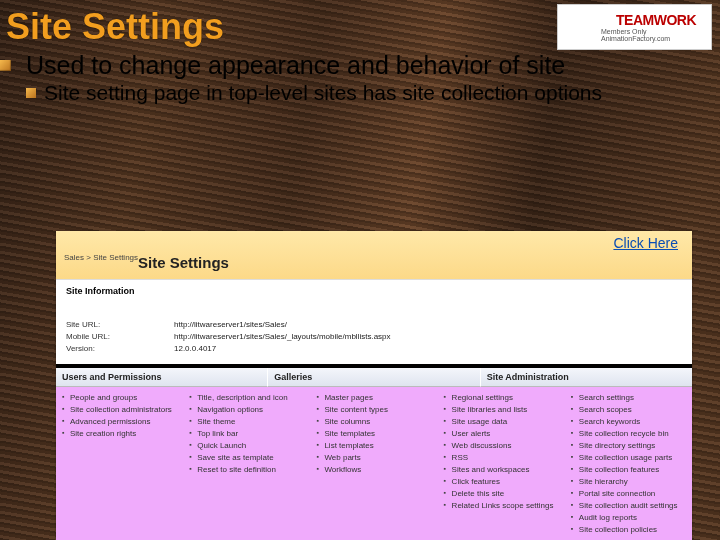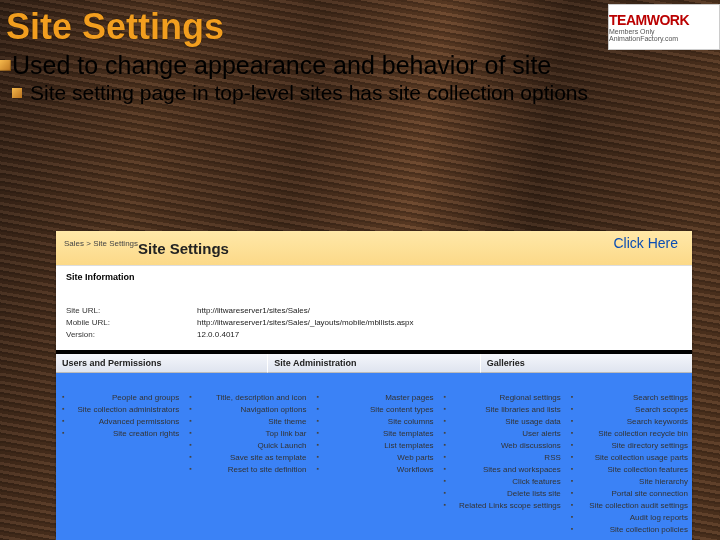--- a/index.html
+++ b/index.html
@@ -33,41 +33,43 @@
     font-size: 36px;
     font-weight: bold;
     color: #f29e1f;
     text-shadow: 0 0 1px #000;
     padding: 6px 0 0 6px;
   }
   .logo {
     background: #fff;
     width: 110px;
     height: 44px;
+    margin-right: 8px;
     margin-top: 4px;
     display: flex;
     flex-direction: column;
-    align-items: flex-start;
+    align-items: center;
     justify-content: center;
     font-size: 7px;
     color: #555;
     border: 1px solid #ccc;
+    padding-left: 43px;
   }
   .logo .brand {
     font-size: 14px;
     font-weight: bold;
     color: #b00;
     letter-spacing: -0.5px;
   }
 
   ul.bullets { list-style: none; padding: 0; margin: 0; }
   ul.bullets > li { position: relative; }
 
   .b1 { margin: 34px 30px 0 28px; }
-  .b1 > li { padding-left: 12px; font-size: 25px; color: #000; line-height: 1.2; }
+  .b1 > li { padding-left: 26px; font-size: 25px; color: #000; line-height: 1.2; }
   .b1 > li::before {
     content: ""; position: absolute; left: 0; top: 10px;
     width: 11px; height: 11px;
     background: linear-gradient(135deg, #f6b94d, #b8711d);
     box-shadow: inset -1px -1px 1px rgba(0,0,0,0.3);
   }
 
   .b2 { margin: 12px 10px 0 28px; }
   .b2 > li { padding-left: 18px; font-size: 21px; color: #000; line-height: 1.2; }
   .b2 > li::before {
@@ -89,54 +91,53 @@
   .crumb-bar {
     background: linear-gradient(#ffe8a8, #fcd988);
     padding: 4px 8px 8px 8px;
     display: flex;
     justify-content: space-between;
     align-items: flex-end;
   }
   .crumb-stack { display: flex; flex-direction: row; }
   .crumb { font-size: 8px; color: #444; }
   .page-hdr { font-size: 15px; font-weight: bold; color: #222; margin-top: 1px; }
-  .click-link { color: #0b4db3; font-size: 14px; margin-right: 6px; margin-bottom: 6px; cursor: pointer; }
+  .click-link { color: #0b4db3; text-decoration: underline; font-size: 14px; margin-right: 6px; margin-bottom: 20px; cursor: pointer; }
 
   .section {
     border-top: 1px solid #ddd;
     padding: 6px 10px 8px 10px;
     font-size: 8px;
     background: #fff;
   }
   .sec-title { font-weight: bold; font-size: 9px; margin-bottom: 24px; }
   .row { display: flex; margin-bottom: 3px; }
-  .lab { width: 131px; color: #333; }
+  .lab { width: 108px; color: #333; }
   .val { color: #222; }
 
   .cols-hdr {
     display: flex;
     border-top: 4px solid #000000;
   }
   .cols-hdr > div {
     flex: 1;
     background: linear-gradient(#f4f6fb, #dfe4ef);
     border-right: 1px solid #fff;
     border-bottom: 1px solid #bbb;
     font-size: 9px;
     font-weight: bold;
     padding: 4px 6px;
     color: #222;
   }
   .cols-hdr > div:last-child { border-right: none; }
 
   .cols-body {
     display: flex;
-    padding: 19px 0 4px 0;
-    background: #3b82f6;
-    text-align: right;
+    padding: 5px 0 4px 0;
+    background: #f0abfc;
   }
   .cols-body > ul {
     flex: 1;
     list-style: none;
     margin: 0;
     padding: 0 4px 0 6px;
     font-size: 8px;
     color: #333;
   }
   .cols-body > ul > li {
@@ -198,22 +199,22 @@
         <div class="val">http://litwareserver1/sites/Sales/_layouts/mobile/mbllists.aspx</div>
       </div>
       <div class="row">
         <div class="lab">Version:</div>
         <div class="val">12.0.0.4017</div>
       </div>
     </div>
 
     <div class="cols-hdr">
       <div>Users and Permissions</div>
+      <div>Galleries</div>
       <div>Site Administration</div>
-      <div>Galleries</div>
     </div>
 
     <div class="cols-body">
       <ul>
         <li>People and groups</li>
         <li>Site collection administrators</li>
         <li>Advanced permissions</li>
         <li>Site creation rights</li>
       </ul>
       <ul>
@@ -236,21 +237,21 @@
       </ul>
       <ul>
         <li>Regional settings</li>
         <li>Site libraries and lists</li>
         <li>Site usage data</li>
         <li>User alerts</li>
         <li>Web discussions</li>
         <li>RSS</li>
         <li>Sites and workspaces</li>
         <li>Click features</li>
-        <li>Delete lists site</li>
+        <li>Delete this site</li>
         <li>Related Links scope settings</li>
       </ul>
       <ul>
         <li>Search settings</li>
         <li>Search scopes</li>
         <li>Search keywords</li>
         <li>Site collection recycle bin</li>
         <li>Site directory settings</li>
         <li>Site collection usage parts</li>
         <li>Site collection features</li>

